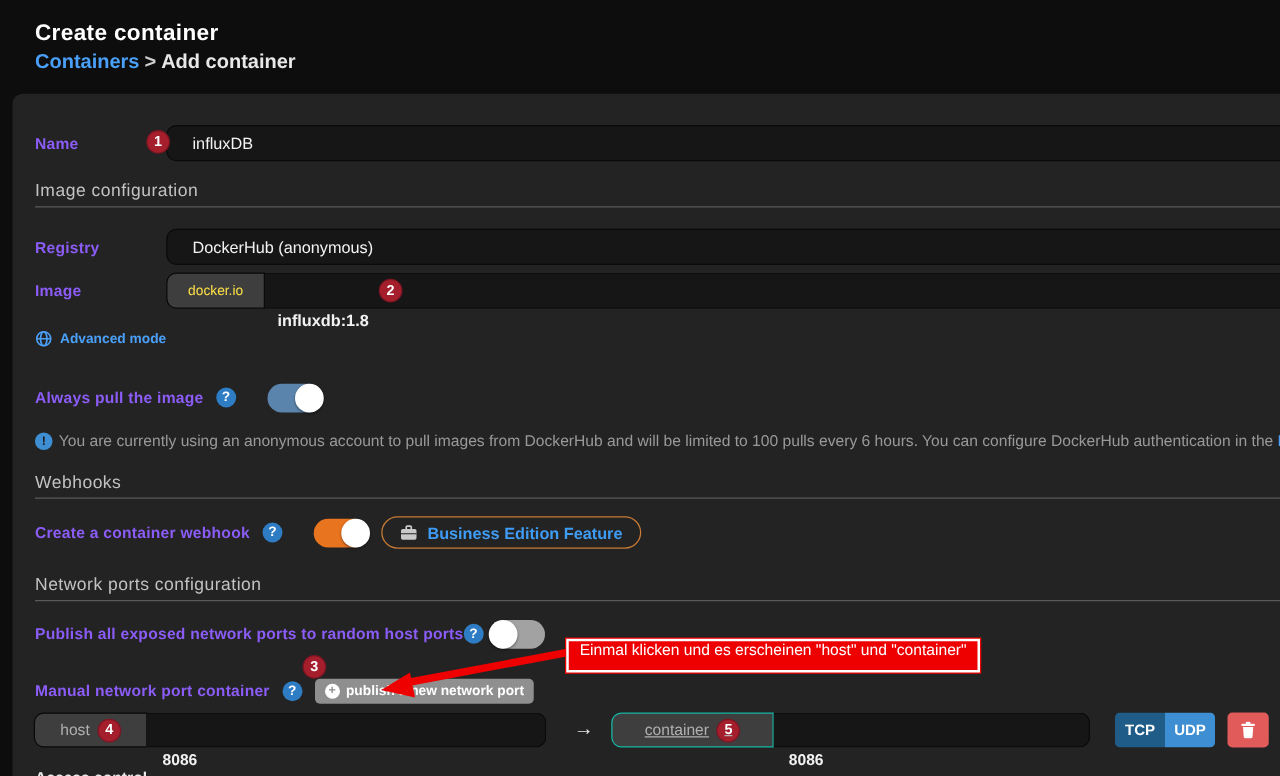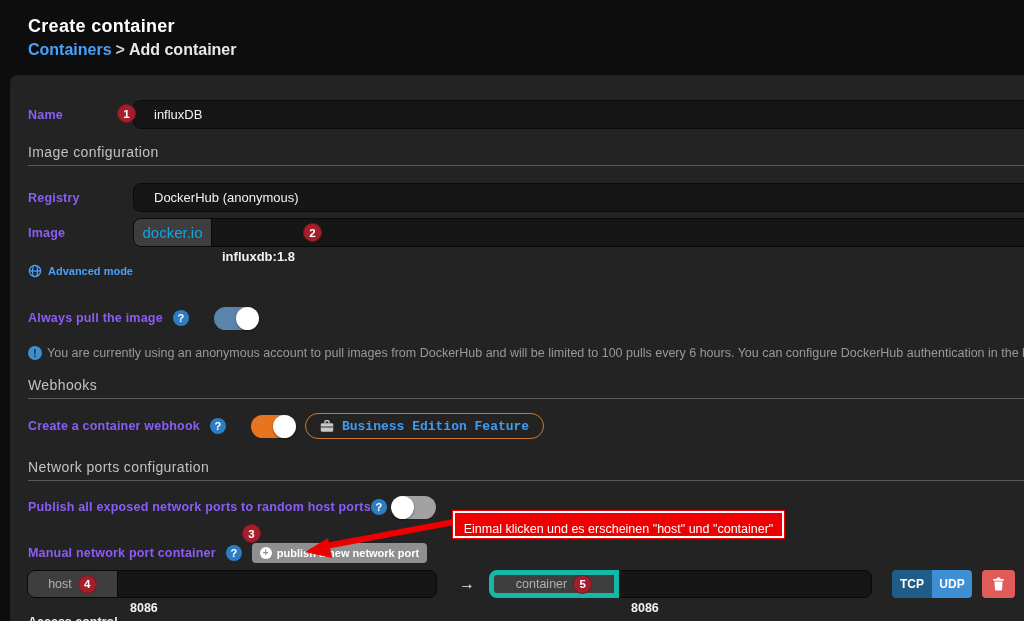--- a/index.html
+++ b/index.html
@@ -17,60 +17,60 @@
   
   .panel{position:absolute;left:10px;top:75px;width:1060px;height:560px;background:#232323;border-radius:8px 0 0 0;}
   .abs{position:absolute;}
   .row{display:flex;align-items:center;}
   .form-label{font-size:12.5px;font-weight:700;color:#8b5cf6;letter-spacing:.2px;}
   .label-col{width:105px;flex:0 0 105px;}
   .section-title{position:absolute;left:18px;right:10px;font-size:14px;color:#c2c2c2;letter-spacing:.4px;line-height:14px;padding-bottom:6px;border-bottom:1px solid #5a5a5a;}
   .input{background:#161616;border:1px solid #0a0a0a;border-radius:8px;height:29px;color:#f2f2f2;
          font-size:13px;display:flex;align-items:center;padding:0 20px;box-sizing:border-box;}
   .igroup{display:flex;align-items:stretch;}
-  .addon{background:#3e3e3e;color:#0ea5e9;font-size:15px;display:flex;align-items:center;justify-content:center;
+  .addon{background:#3e3e3e;color:#fde047;font-size:11px;display:flex;align-items:center;justify-content:center;
          border-radius:8px 0 0 8px;box-sizing:border-box;gap:6px;}
   .after-addon{border-radius:0 8px 8px 0;border-left:none;}
   .bold-val{font-weight:700;margin-top:48px;}
   
   .qicon{width:16px;height:16px;border-radius:50%;background:#2e7cc3;color:#fff;font-size:11px;font-weight:700;
          display:inline-flex;align-items:center;justify-content:center;flex:0 0 16px;}
   .iicon{width:14px;height:14px;border-radius:50%;background:#3d8ed2;color:#1d1d1d;font-size:10px;font-weight:700;
          display:inline-flex;align-items:center;justify-content:center;flex:0 0 14px;}
   .toggle{width:44px;height:23px;border-radius:12px;position:relative;flex:0 0 44px;cursor:pointer;}
   .toggle .knob{position:absolute;top:0;width:23px;height:23px;border-radius:50%;background:#ffffff;
                 box-shadow:0 1px 2px rgba(0,0,0,.45);}
   .toggle.on-blue{background:#5b84ac;} .toggle.on-blue .knob{right:-1px;}
   .toggle.on-orange{background:#e8741f;} .toggle.on-orange .knob{right:-1px;}
   .toggle.off{background:#a2a2a2;} .toggle.off .knob{left:-1px;}
   .badge{width:19px;height:19px;border-radius:50%;background:#a41e2c;border:1px solid #7d1522;color:#fff;
          font-weight:700;font-size:11.5px;display:flex;align-items:center;justify-content:center;box-sizing:border-box;
          flex:0 0 19px;}
   .badge.overlay{position:absolute;z-index:30;}
   .link-blue{color:#4aa0f8;font-weight:700;font-size:11px;cursor:pointer;}
   .pill{height:26px;border:1px solid #c97b35;border-radius:13px;display:flex;align-items:center;gap:8px;
-        padding:0 14px;box-sizing:border-box;cursor:pointer;font-family:Liberation Mono, monospace;}
+        padding:0 14px;box-sizing:border-box;cursor:pointer;}
   .pill-label{color:#3f9cf5;font-size:13px;font-weight:700;}
   .gray-btn{height:20px;background:#8f8f8f;border:none;border-radius:4px;color:#ffffff;font-size:11px;font-weight:700;
             display:flex;align-items:center;gap:5px;padding:0 8px;cursor:pointer;font-family:"Liberation Sans",sans-serif;}
   .plus-circle{width:12px;height:12px;border-radius:50%;background:#ffffff;color:#8f8f8f;font-size:10px;font-weight:700;
                display:inline-flex;align-items:center;justify-content:center;line-height:1;}
   .proto-group{display:flex;border-radius:4px;overflow:hidden;height:28px;}
   .proto-btn{width:40px;border:none;color:#fff;font-size:12px;font-weight:700;cursor:pointer;font-family:"Liberation Sans",sans-serif;}
   .proto-tcp{background:#1f5c87;}
   .proto-udp{background:#3d8ed2;}
   .trash-btn{width:33px;height:28px;background:#e25b5b;border:none;border-radius:4px;display:flex;align-items:center;
              justify-content:center;cursor:pointer;}
   .info-text{font-size:12.5px;color:#999999;white-space:nowrap;}
   .info-text .reg-link{color:#4aa0f8;font-weight:700;}
   .arrow-glyph{color:#e8e8e8;font-size:16px;font-weight:700;}
   
   .annotation-box{position:absolute;left:453px;top:511px;width:331px;height:27px;background:#ee0000;
                   border:2px solid #ffffff;box-shadow:0 0 0 1px #ee0000;box-sizing:border-box;z-index:50;
-                  display:flex;align-items:flex-end;justify-content:center;}
+                  display:flex;align-items:flex-start;justify-content:center;}
   .annotation-text{color:#ffffff;font-size:12.5px;white-space:nowrap;}
   .arrow-svg{position:absolute;left:0;top:0;z-index:40;pointer-events:none;}
   .partial-bottom{position:absolute;left:28px;top:615px;font-size:12.5px;font-weight:700;color:#e8e8e8;}
 </style>
 </head>
 <body>
 
 <div class="page-title">Create container</div>
 <div class="breadcrumb">
   <span class="bc-link">Containers</span><span class="bc-sep">&gt;</span><span>Add container</span>
@@ -174,21 +174,21 @@
       <div class="addon" style="width:91px;border:1px solid #0a0a0a;font-size:12.5px;color:#b0b0b0;">
         <span>host</span>
         <span class="badge">4</span>
       </div>
       <div class="input after-addon" style="flex:1;padding:0 12px;height:28px;">
         <span class="bold-val" style="font-size:12.5px;">8086</span>
       </div>
     </div>
     <span class="arrow-glyph" style="margin:0 14px 0 22px;">→</span>
     <div class="igroup" style="width:383px;height:28px;">
-      <div class="addon" style="width:130px;border:5px solid #14b8a6;font-size:12.5px;color:#b0b0b0;">
+      <div class="addon" style="width:130px;border:1px solid #14b8a6;font-size:12.5px;color:#b0b0b0;text-decoration:underline;">
         <span>container</span>
         <span class="badge">5</span>
       </div>
       <div class="input after-addon" style="flex:1;padding:0 12px;height:28px;">
         <span class="bold-val" style="font-size:12.5px;">8086</span>
       </div>
     </div>
     <div class="proto-group" style="margin-left:20px;">
       <button class="proto-btn proto-tcp">TCP</button>
       <button class="proto-btn proto-udp">UDP</button>

